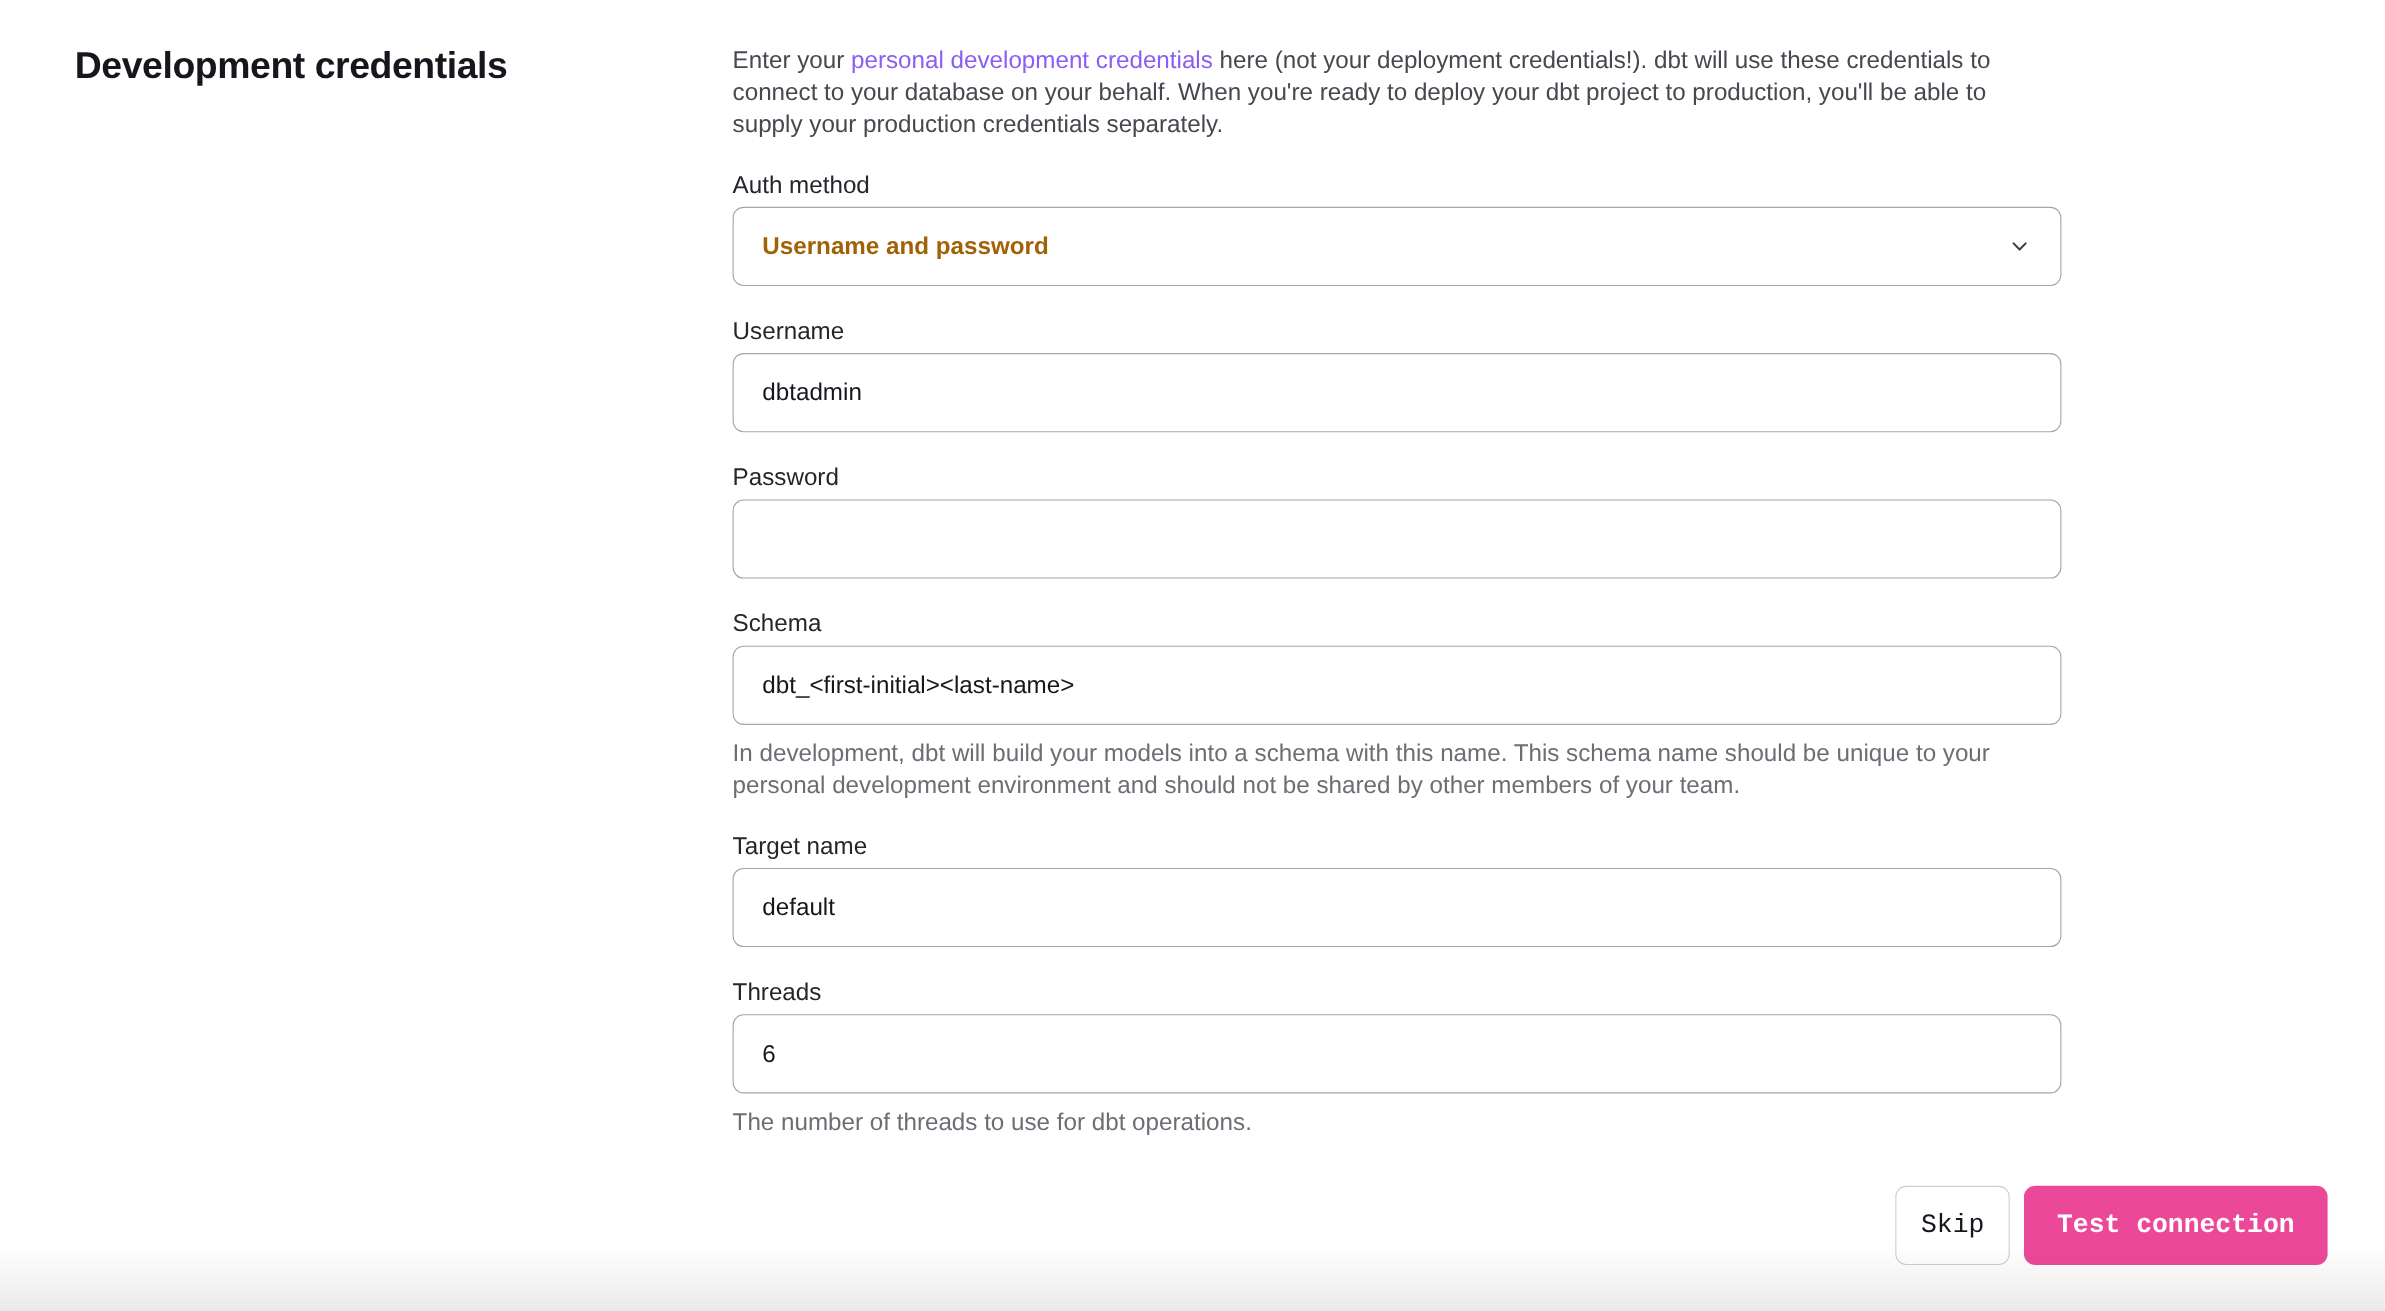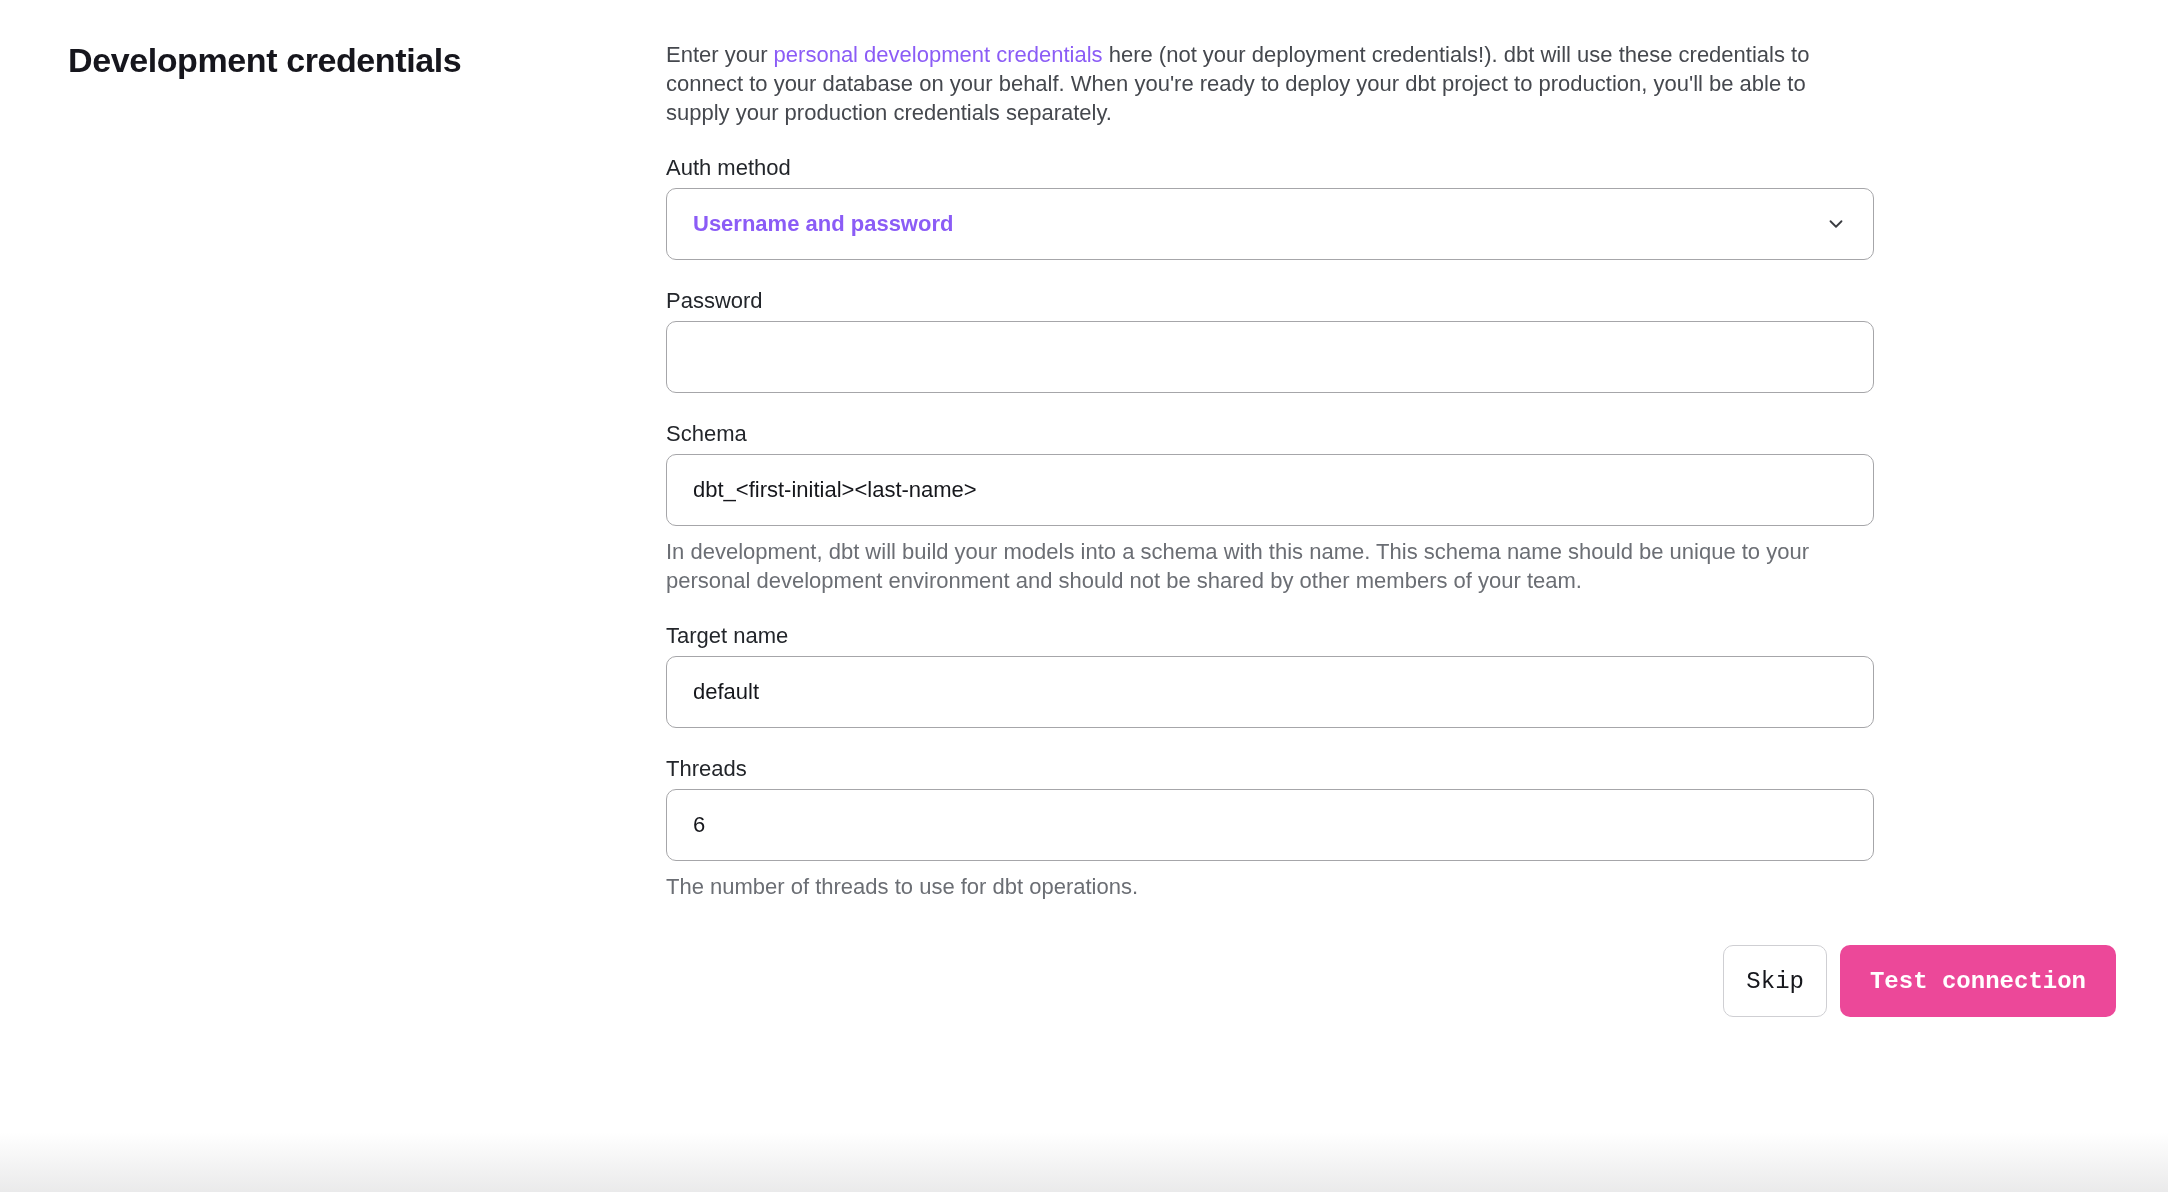--- a/index.html
+++ b/index.html
@@ -76,21 +76,21 @@
     display: flex;
     align-items: center;
     width: 100%;
     box-sizing: border-box;
     height: 72px;
     border: 1.5px solid #a6a6a9;
     border-radius: 10px;
     background: #ffffff;
     font-size: 22px;
     font-weight: 600;
-    color: #8b5cf6;
+    color: #a16207;
     padding: 0 60px 0 26px;
     cursor: pointer;
   }
   .select .chevron {
     position: absolute;
     right: 26px;
     top: 50%;
     transform: translateY(-50%);
     width: 22px;
     height: 22px;
@@ -167,20 +167,24 @@
       <div class="select">
         <span>Username and password</span>
         <span class="chevron">
           <svg width="22" height="22" viewBox="0 0 24 24" fill="none">
             <polyline points="6,9 12,15 18,9" stroke="#3a3c41" stroke-width="2" stroke-linecap="round" stroke-linejoin="round"></polyline>
           </svg>
         </span>
       </div>
     </div>
 
+    <div class="field">
+      <label class="field-label">Username</label>
+      <input class="text-input" type="text" value="dbtadmin" style="">
+    </div>
 
     <div class="field">
       <label class="field-label">Password</label>
       <input class="text-input" type="password" value="" style="">
     </div>
 
     <div class="field">
       <label class="field-label">Schema</label>
       <input class="text-input" type="text" value="dbt_&lt;first-initial&gt;&lt;last-name&gt;" style="">
       <p class="help-text">In development, dbt will build your models into a schema with this name. This schema name should be unique to your personal development environment and should not be shared by other members of your team.</p>

